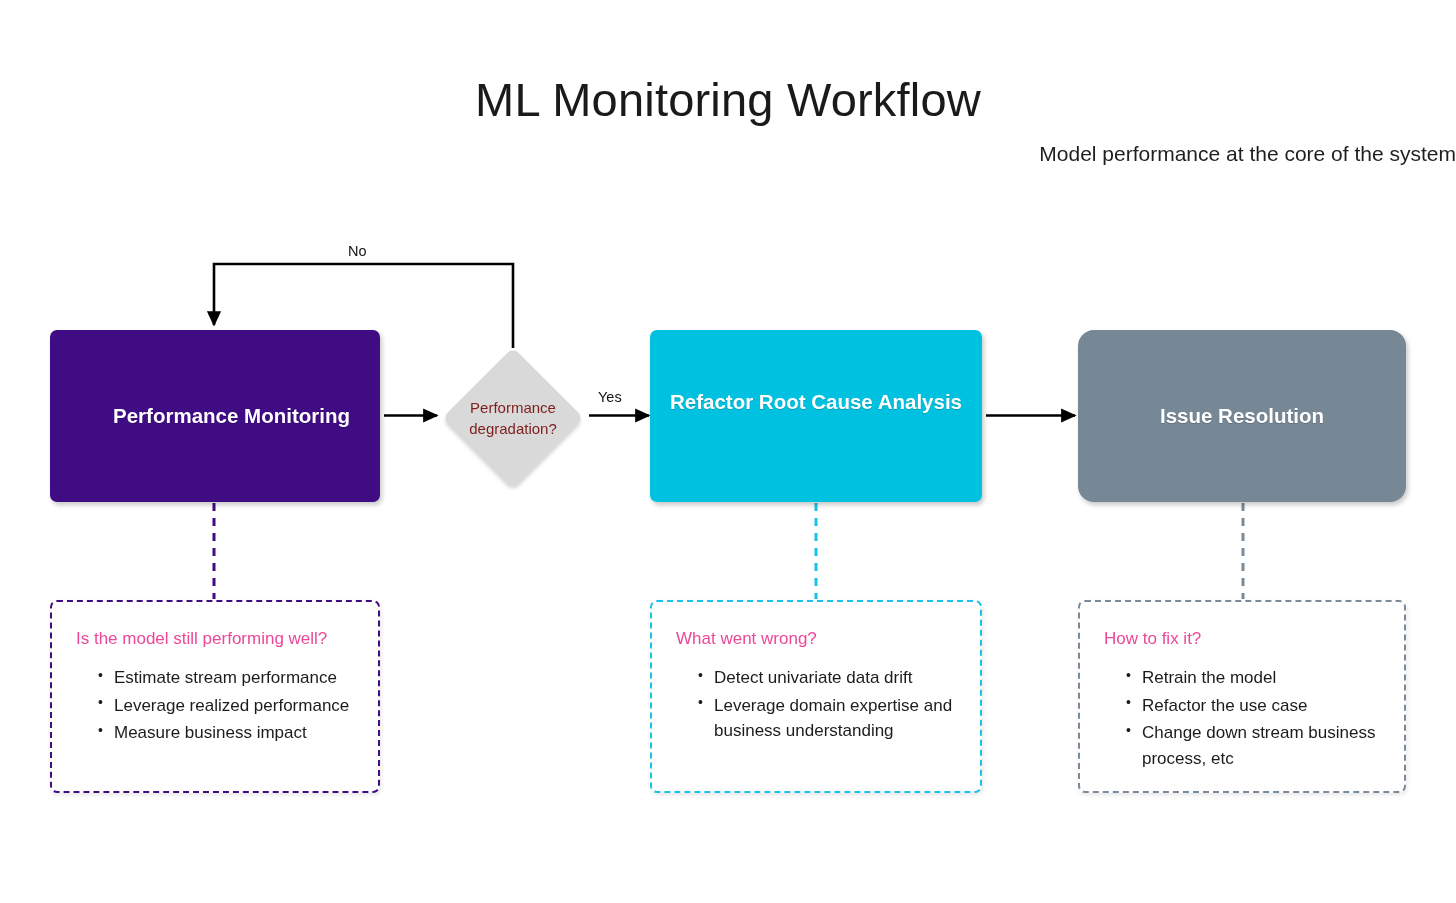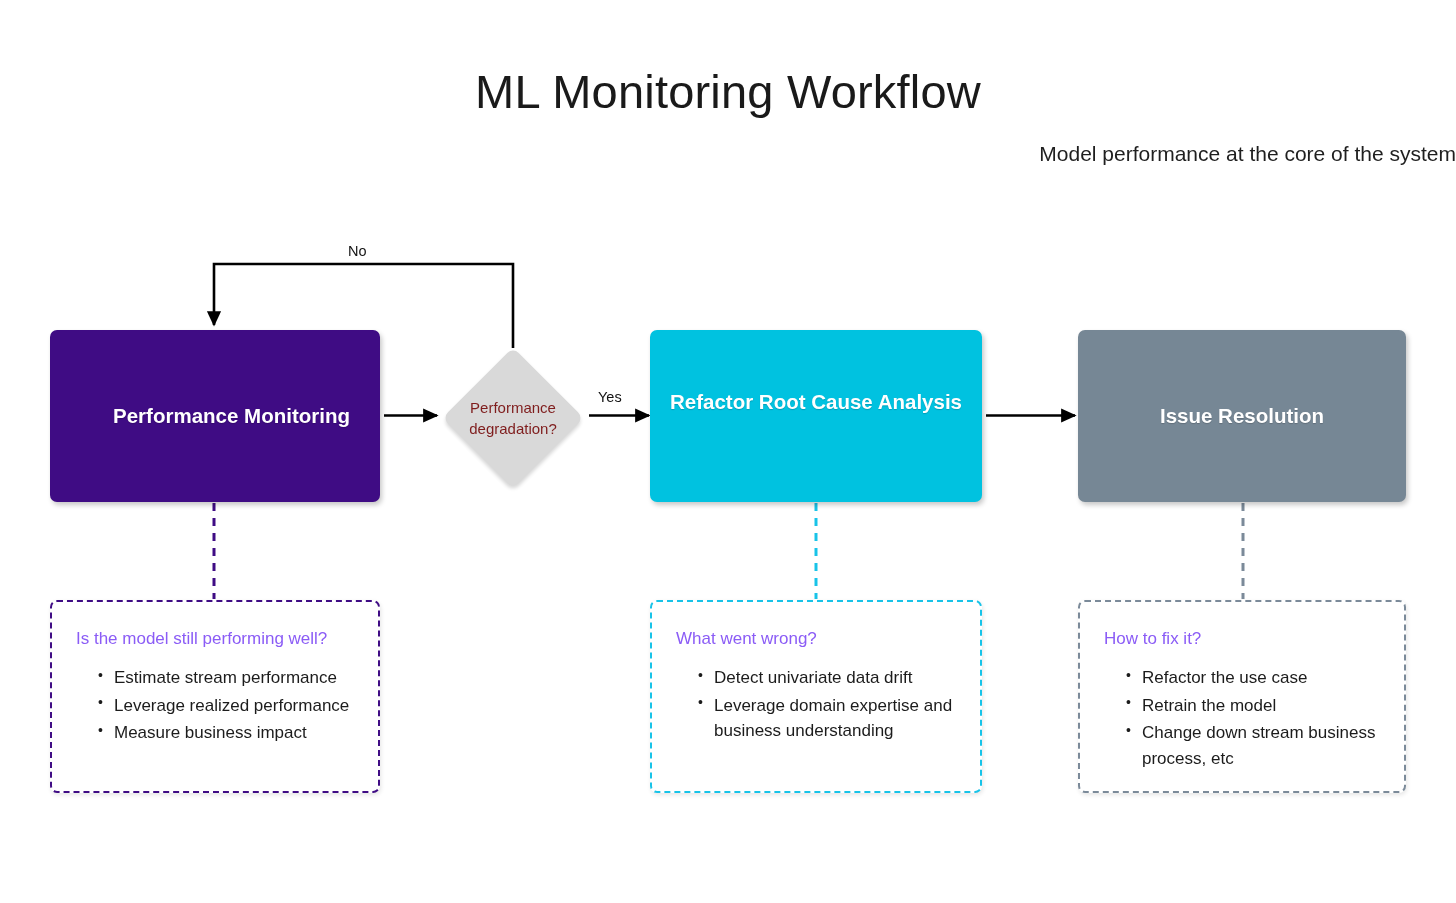--- a/index.html
+++ b/index.html
@@ -22,21 +22,21 @@
     position: absolute;
     left: 0; top: 0;
     width: 1456px;
     height: 903px;
   }
 
   
   .title {
     position: absolute;
     left: 0;
-    top: 66px;
+    top: 74px;
     width: 1456px;
     text-align: center;
     font-size: 47px;
     font-weight: 400;
     letter-spacing: 0.2px;
     color: #1a1a1a;
     line-height: 1.1;
   }
   .subtitle {
     position: absolute;
@@ -124,21 +124,21 @@
     position: absolute;
     box-sizing: border-box;
     background: #ffffff;
     border: 2.5px dashed #3f0c84;
     border-radius: 7px;
     padding: 26px 18px 20px 24px;
     box-shadow: 1px 2px 4px rgba(0,0,0,0.10);
   }
   .detail .detail-head {
     font-size: 17px;
-    color: #8b5cf6;
+    color: #ec4899;
     margin: 0 0 16px 0;
     line-height: 1.25;
   }
   .detail ul {
     margin: 0;
     padding: 0;
     list-style: none;
   }
   .detail ul li {
     font-size: 17px;
@@ -191,21 +191,21 @@
 <div class="subtitle">Model performance at the core of the system</div>
 
 <div class="stage" id="stage-perf" style="background:#3f0c84;padding-left:33px;">
   <span class="stage-label">Performance Monitoring</span>
 </div>
 
 <div class="stage" id="stage-arca" style="background:#00c2e0;">
   <span class="stage-label">Refactor Root Cause Analysis</span>
 </div>
 
-<div class="stage" id="stage-issue" style="background:#768795;">
+<div class="stage" id="stage-issue" style="background:#768795;border-radius:16px;">
   <span class="stage-label">Issue Resolution</span>
 </div>
 
 <div id="decision">
   <div class="diamond-shape"></div>
   <div class="diamond-text">
     <span>
       <span>Performance</span><br>
       <span>degradation?</span>
     </span>
@@ -228,17 +228,17 @@
   <p class="detail-head">What went wrong?</p>
   <ul>
     <li>Detect univariate data drift</li>
     <li>Leverage domain expertise and business understanding</li>
   </ul>
 </div>
 
 <div class="detail" id="detail-issue">
   <p class="detail-head">How to fix it?</p>
   <ul>
+    <li>Retrain the model</li>
     <li>Refactor the use case</li>
-    <li>Retrain the model</li>
     <li>Change down stream business process, etc</li>
   </ul>
 </div>
 
 </body></html>

